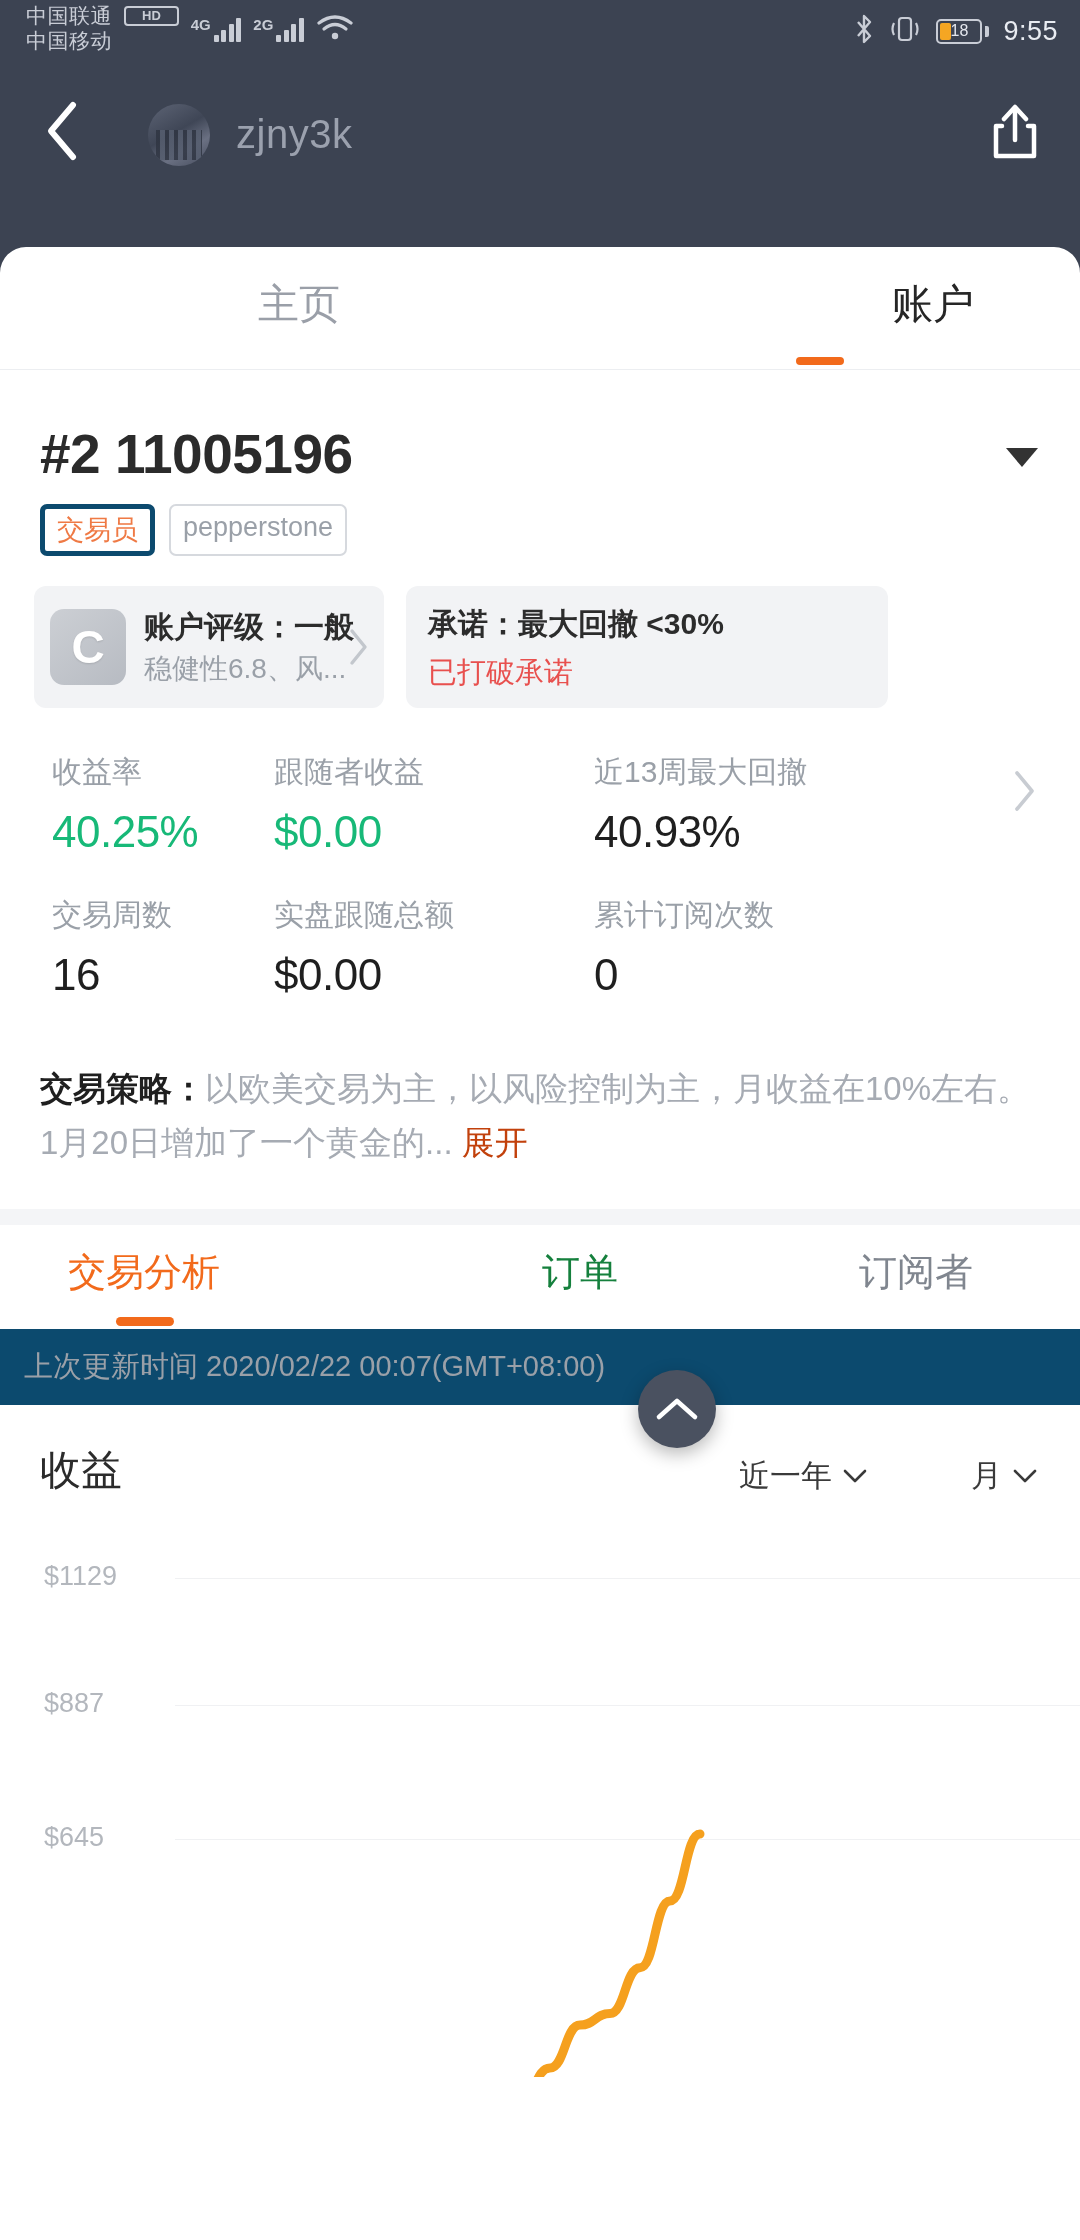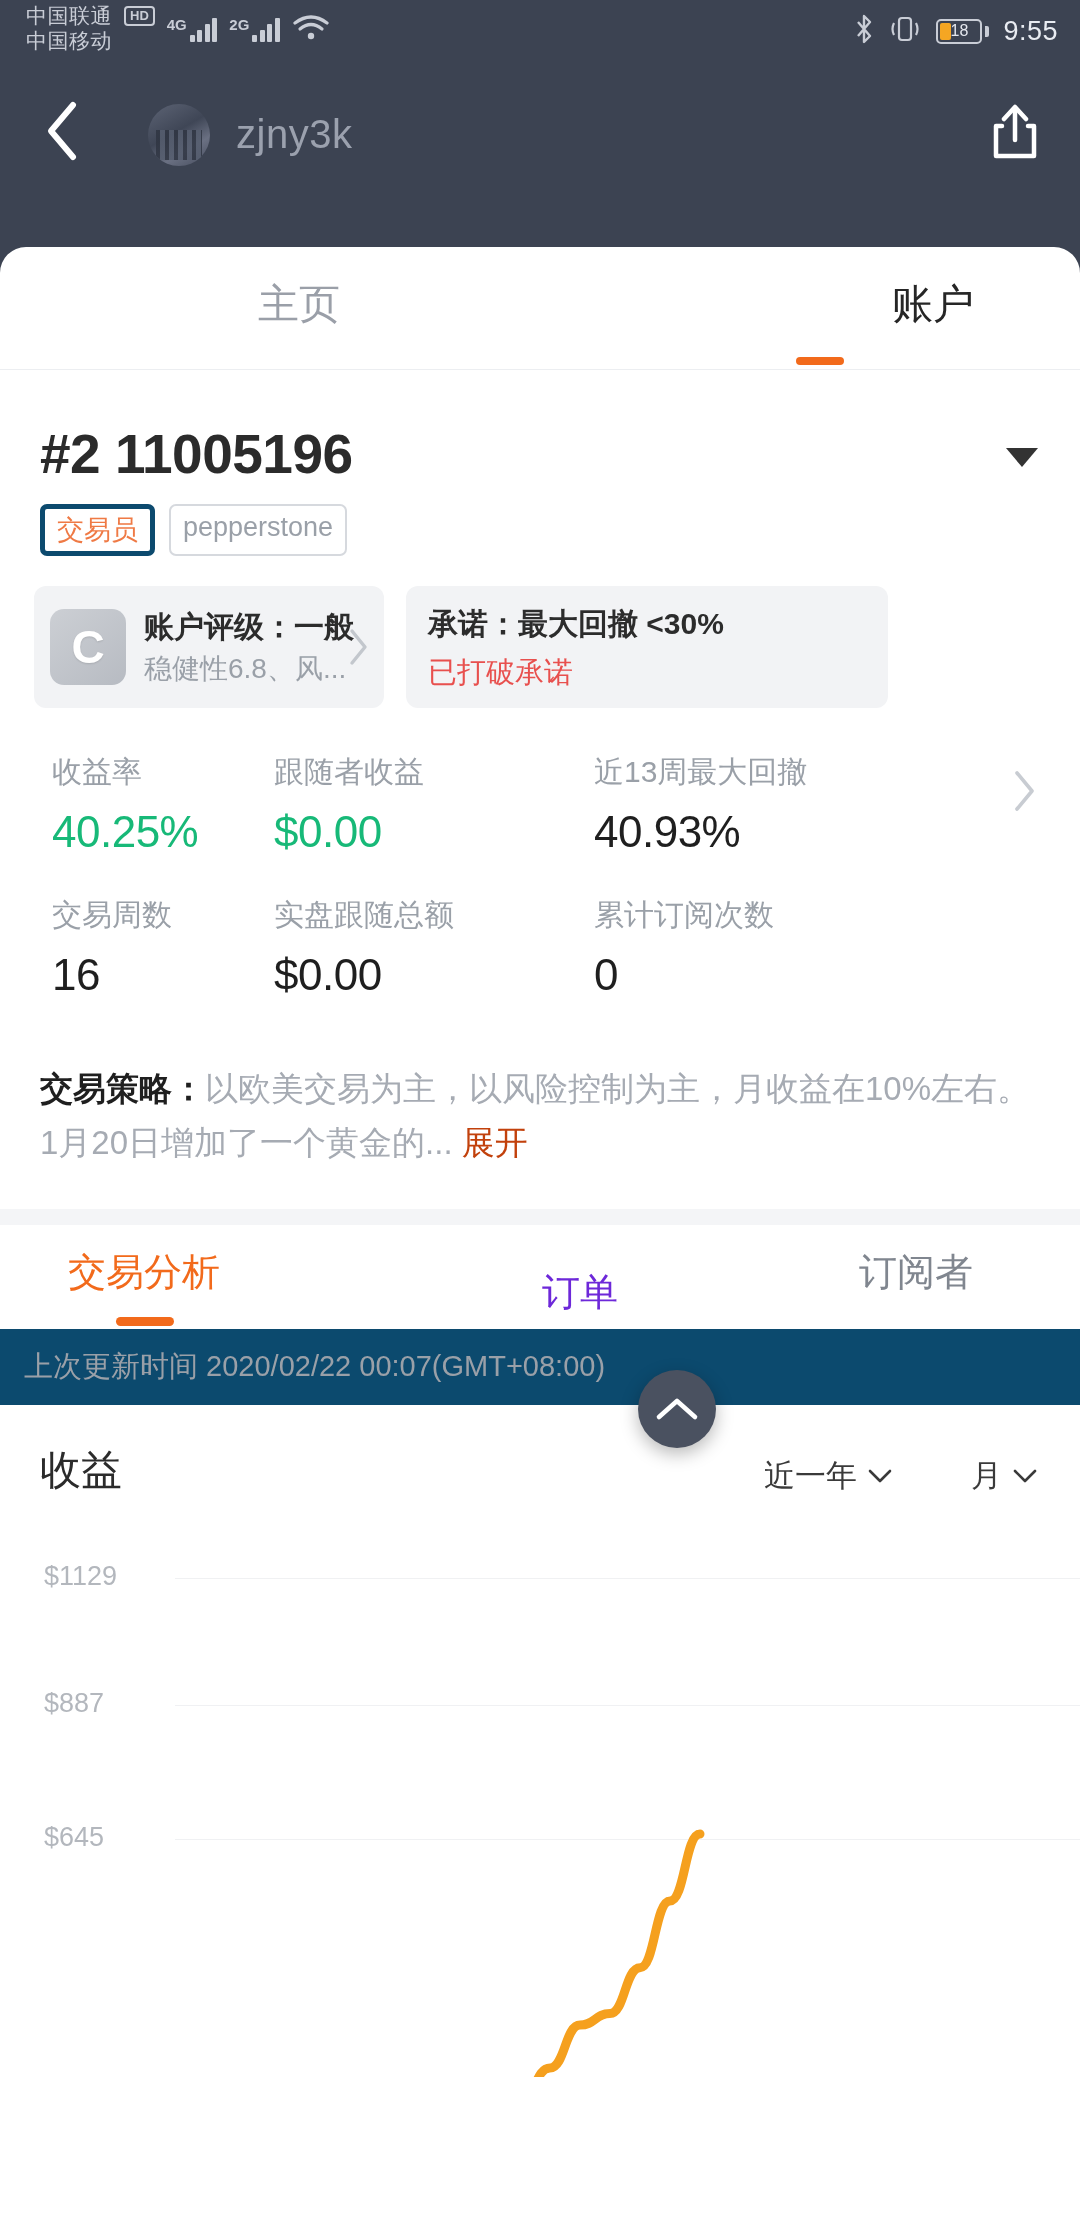--- a/index.html
+++ b/index.html
@@ -11,21 +11,21 @@
   #app { position:relative; width:1080px; height:2240px; background:#3c4352; }
 
   
   .statusbar { position:absolute; top:0; left:0; width:1080px; height:72px; color:#d4d7de; }
   .sb-left { position:absolute; left:26px; top:4px; display:flex; align-items:flex-start; }
   .carriers { display:flex; flex-direction:column; line-height:1.18; }
   .carrier-row { display:flex; align-items:center; gap:8px; }
   .carrier-name { font-size:21px; color:#c9cdd6; letter-spacing:0.5px; }
   .hd-badge {
     border:2px solid #c9cdd6; border-radius:4px; font-size:13px; font-weight:bold;
-    padding:0 4px; line-height:16px; color:#c9cdd6; margin-left:4px;
+    padding:0 16px; line-height:16px; color:#c9cdd6; margin-left:4px;
   }
   .sig-group { display:flex; align-items:flex-end; gap:3px; margin-left:12px; padding-top:12px; }
   .gen-label { font-size:15px; font-weight:bold; color:#c9cdd6; align-self:flex-start; margin-bottom:-2px; }
   .bars { display:flex; align-items:flex-end; gap:2.5px; height:26px; }
   .bars i { display:block; width:5px; background:#c9cdd6; border-radius:1px; }
   .bars i:nth-child(1){height:7px;} .bars i:nth-child(2){height:12px;}
   .bars i:nth-child(3){height:18px;} .bars i:nth-child(4){height:24px;}
   .wifi { margin-left:12px; padding-top:10px; }
 
   .sb-right { position:absolute; right:22px; top:14px; display:flex; align-items:center; gap:14px; }
@@ -111,32 +111,32 @@
   .strategy p { font-size:33px; line-height:1.62; color:#a6abb3; }
   .strategy b { color:#1f1f1f; font-weight:bold; }
   .strategy .expand { color:#c2410c; }
 
   .thick-sep { height:16px; background:#f4f5f7; margin-top:40px; }
 
   
   .btabs { position:relative; height:104px; }
   .btab { position:absolute; top:22px; font-size:38px; text-align:center; width:240px; }
   .btab.t0 { left:24px; color:#f26a1b; font-weight:500; }
-  .btab.t1 { left:auto; right:380px; color:#6d28d9;margin-top:20px; }
+  .btab.t1 { left:auto; right:380px; color:#15803d; }
   .btab.t2 { right:44px; color:#80868f; }
   .btab-underline { position:absolute; top:92px; left:116px; width:58px; height:9px; border-radius:5px; background:#f26a1b; }
 
   .updated { height:76px; background:#0c4a6e; display:flex; align-items:center; padding-left:24px; }
   .updated span { font-size:29px; color:#9aa0a8; }
 
   
   .chart-head { position:relative; height:112px; }
   .chart-title { position:absolute; left:40px; top:38px; font-size:41px; color:#2b2b2b; }
   .chart-sel { position:absolute; top:50px; display:flex; align-items:center; gap:10px; font-size:31px; color:#3a3a3a; }
-  .chart-sel.range { right:187px; }
+  .chart-sel.range { right:212px; }
   .chart-sel.period { right:42px; }
 
   .chart-area { position:relative; height:560px; }
   .ylab { position:absolute; left:44px; font-size:27px; color:#b3b7bd; }
   .gridline { position:absolute; left:175px; right:0; height:1px; background:#f0f1f3; }
   .spark { position:absolute; left:0; top:0; width:1080px; height:560px; }
 
   
   .fab {
     position:absolute; left:638px; top:1370px; width:78px; height:78px; border-radius:50%;

